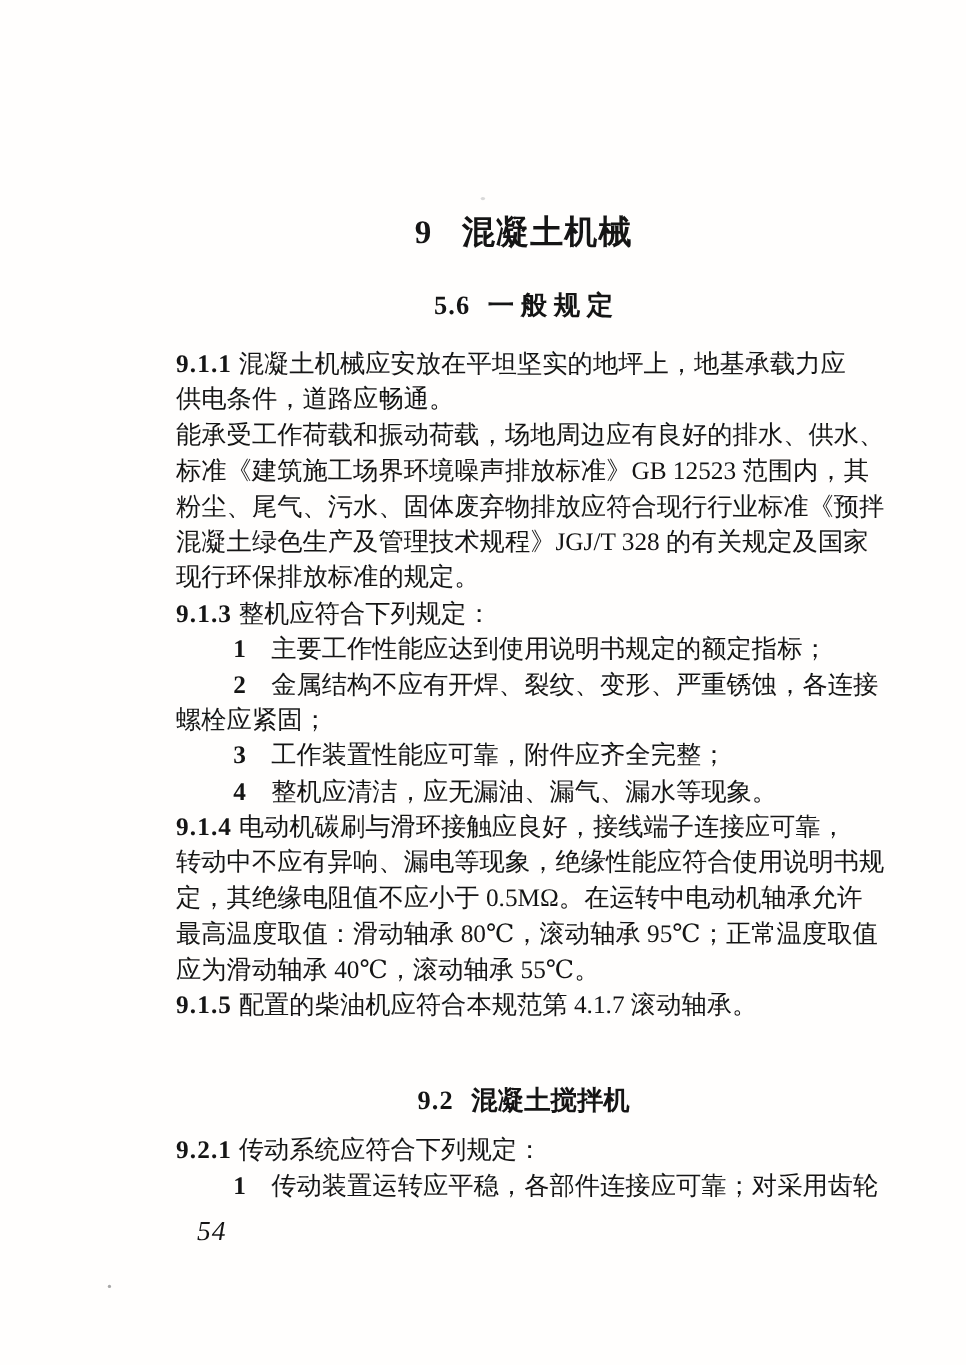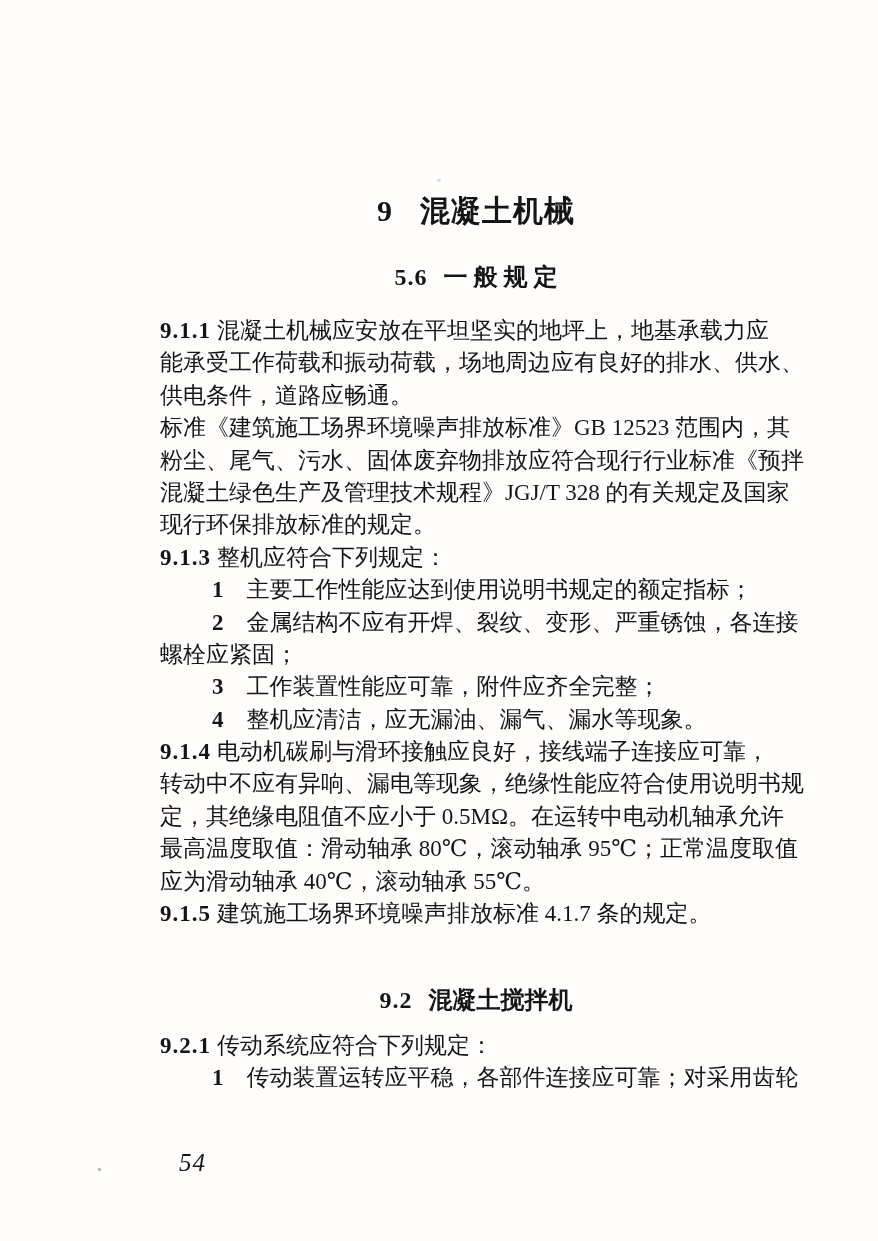--- a/index.html
+++ b/index.html
@@ -40,21 +40,20 @@
   #block-b{top:1030px;}
   .line{height:32.4px;white-space:nowrap;}
   .plabel{font-weight:bold;margin-right:6px;letter-spacing:1px;}
   .indent{padding-left:52px;}
   .ilabel{font-weight:bold;margin-right:23px;}
   
   .page-number{
     position:absolute;left:179px;top:1106px;
     font-size:25px;font-style:italic;
     letter-spacing:1px;
-    margin-top:43px;
   }
   
   .speck{
     position:absolute;border-radius:50%;
     background:#a8a8a8;
   }
   #speck-1{left:98px;top:1168px;width:3px;height:3px;}
   #speck-2{left:437px;top:179px;width:4px;height:3px;background:#d9d9d9;}
 </style>
 </head>
@@ -65,38 +64,38 @@
   <div class="chapter-title">
     <span class="cnum">9</span><span>混凝土机械</span>
   </div>
 
   <div class="sec-heading" id="heading-9-1">
     <span class="snum">5.6</span><span>一 般 规 定</span>
   </div>
 
   <div class="body-block" id="block-a">
     <div class="line"><b class="plabel">9.1.1</b><span>混凝土机械应安放在平坦坚实的地坪上，地基承载力应</span></div>
+    <div class="line"><span>供电条件，道路应畅通。</span></div>
     <div class="line"><span>能承受工作荷载和振动荷载，场地周边应有良好的排水、供水、</span></div>
-    <div class="line"><span>供电条件，道路应畅通。</span></div>
     <div class="line"><span>标准《建筑施工场界环境噪声排放标准》GB 12523 范围内，其</span></div>
     <div class="line"><span>粉尘、尾气、污水、固体废弃物排放应符合现行行业标准《预拌</span></div>
     <div class="line"><span>混凝土绿色生产及管理技术规程》JGJ/T 328 的有关规定及国家</span></div>
     <div class="line"><span>现行环保排放标准的规定。</span></div>
     <div class="line"><b class="plabel">9.1.3</b><span>整机应符合下列规定：</span></div>
     <div class="line indent"><b class="ilabel">1</b><span>主要工作性能应达到使用说明书规定的额定指标；</span></div>
     <div class="line indent"><b class="ilabel">2</b><span>金属结构不应有开焊、裂纹、变形、严重锈蚀，各连接</span></div>
     <div class="line"><span>螺栓应紧固；</span></div>
     <div class="line indent"><b class="ilabel">3</b><span>工作装置性能应可靠，附件应齐全完整；</span></div>
     <div class="line indent"><b class="ilabel">4</b><span>整机应清洁，应无漏油、漏气、漏水等现象。</span></div>
     <div class="line"><b class="plabel">9.1.4</b><span>电动机碳刷与滑环接触应良好，接线端子连接应可靠，</span></div>
     <div class="line"><span>转动中不应有异响、漏电等现象，绝缘性能应符合使用说明书规</span></div>
     <div class="line"><span>定，其绝缘电阻值不应小于 0.5MΩ。在运转中电动机轴承允许</span></div>
     <div class="line"><span>最高温度取值：滑动轴承 80℃，滚动轴承 95℃；正常温度取值</span></div>
     <div class="line"><span>应为滑动轴承 40℃，滚动轴承 55℃。</span></div>
-    <div class="line"><b class="plabel">9.1.5</b><span>建筑施工场界环境噪声排放标准 4.1.7 条的规定。</span></div>
+    <div class="line"><b class="plabel">9.1.5</b><span>配置的柴油机应符合本规范第 4.1.7 滚动轴承。</span></div>
   </div>
 
   <div class="sec-heading" id="heading-9-2">
     <span class="snum">9.2</span><span>混凝土搅拌机</span>
   </div>
 
   <div class="body-block" id="block-b">
     <div class="line"><b class="plabel">9.2.1</b><span>传动系统应符合下列规定：</span></div>
     <div class="line indent"><b class="ilabel">1</b><span>传动装置运转应平稳，各部件连接应可靠；对采用齿轮</span></div>
   </div>

